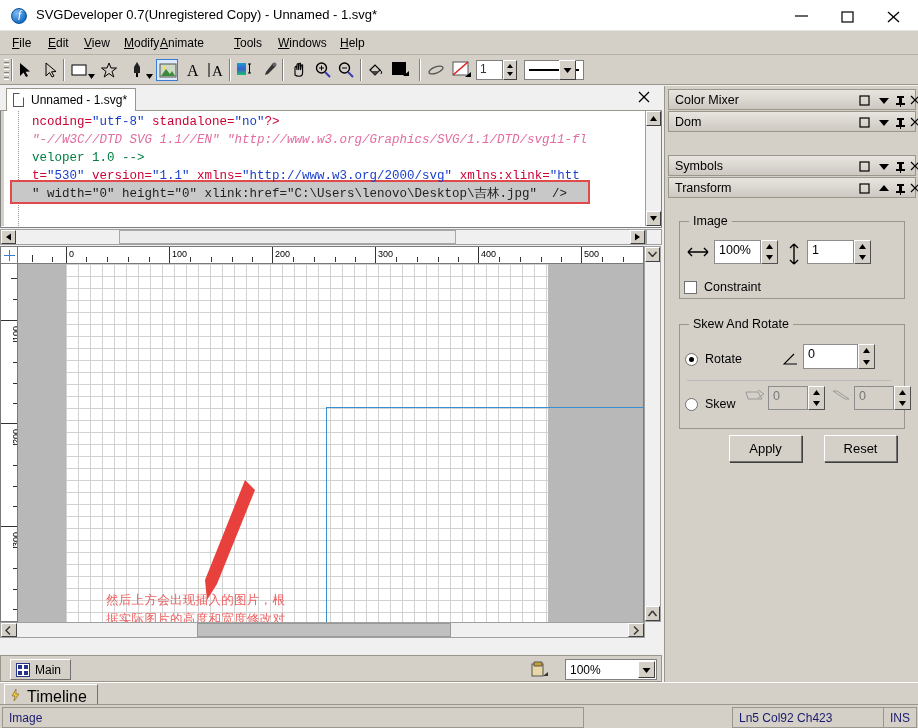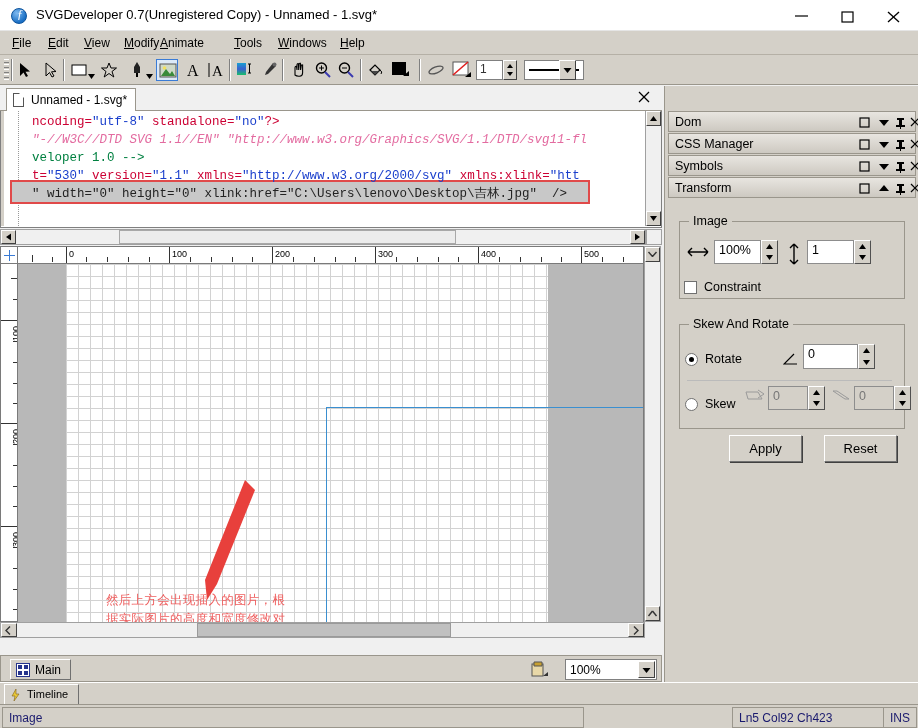--- a/index.html
+++ b/index.html
@@ -142,21 +142,21 @@
     border:1px solid #26348c; background:#fff; }
   .pen-icon { position:absolute; left:528px; top:4px; width:22px; height:20px; }
   .zoombox { position:absolute; left:564px; top:3px; width:92px; height:21px; background:#fff;
     border:1px solid #808080; }
   .zoombox .val { position:absolute; left:4px; top:3px; font-size:12px; }
   .zoombox .dd { position:absolute; right:1px; top:1px; width:17px; height:17px;
     background:#d4d0c8; border:1px solid #fff; border-right-color:#404040; border-bottom-color:#404040; }
   .tlbar { position:absolute; left:0; top:682px; width:918px; height:22px;
     background:#d4d0c8; border-top:1px solid #fff; }
   .tlchip { position:absolute; left:4px; top:1px; height:21px; padding:3px 10px 0 22px;
-    background:#d4d0c8; border:1px solid #fff; border-right-color:#707070; font-size:11px; }
+    background:#d4d0c8; border:1px solid #fff; border-right-color:#707070; font-size:16px; }
   .statusbar { position:absolute; left:0; top:704px; width:918px; height:24px;
     background:#d4d0c8; border-top:1px solid #9a968c; }
   .scell { position:absolute; top:2px; height:21px; border:1px solid #9a968c;
     background:#d4d0c8; font-size:12px; padding:3px 0 0 6px; color:#1a1a6e; white-space:nowrap; }
 
   
   .dock { position:absolute; left:664px; top:86px; width:254px; height:596px;
     background:#d4d0c8; border-left:1px solid #9a968c; }
   .panel-hdr { position:absolute; left:3px; width:248px; height:21px;
     background:linear-gradient(to bottom,#e8e5e0,#cdc9c1);
@@ -585,60 +585,60 @@
   </div>
 
   <div class="statusbar">
     <div class="scell" style="left:2px;width:582px">Image</div>
     <div class="scell" style="left:732px;width:175px">Ln5  Col92  Ch423</div>
     <div class="scell" style="left:883px;width:34px">INS</div>
   </div>
 
   <div class="dock">
 
-
-    <div class="panel-hdr" style="top:25px">
-      <span class="ttl">Dom</span>
+    <div class="panel-hdr" style="top:3px">
+      <span class="ttl">Color Mixer</span>
       <span class="ph-ico" style="left:190px"><svg width="11" height="11">
             <rect x="1" y="1" width="9" height="9" fill="none" stroke="#000" stroke-width="1.2"></rect>
           </svg></span>
       <span class="ph-ico" style="left:209px"><svg width="12" height="11">
             <path d="M1 3 L11 3 L6 9 Z" fill="#000"></path>
           </svg></span>
       <span class="ph-ico" style="left:226px"><svg width="11" height="12">
             <rect x="2" y="1" width="7" height="2" fill="#000"></rect>
             <rect x="4" y="3" width="3" height="5" fill="#000"></rect>
             <rect x="1" y="8" width="9" height="2" fill="#000"></rect>
             <rect x="5" y="10" width="1" height="2" fill="#000"></rect>
           </svg></span>
       <span class="ph-ico" style="left:241px"><svg width="11" height="11">
             <line x1="1" y1="1" x2="9" y2="9" stroke="#000" stroke-width="1.2"></line>
             <line x1="9" y1="1" x2="1" y2="9" stroke="#000" stroke-width="1.2"></line>
           </svg></span>
     </div>
 
-    <div class="panel-hdr" style="top:47px">
-      <span class="ttl">CSS Manager</span>
+    <div class="panel-hdr" style="top:25px">
+      <span class="ttl">Dom</span>
       <span class="ph-ico" style="left:190px"><svg width="11" height="11">
             <rect x="1" y="1" width="9" height="9" fill="none" stroke="#000" stroke-width="1.2"></rect>
           </svg></span>
       <span class="ph-ico" style="left:209px"><svg width="12" height="11">
             <path d="M1 3 L11 3 L6 9 Z" fill="#000"></path>
           </svg></span>
       <span class="ph-ico" style="left:226px"><svg width="11" height="12">
             <rect x="2" y="1" width="7" height="2" fill="#000"></rect>
             <rect x="4" y="3" width="3" height="5" fill="#000"></rect>
             <rect x="1" y="8" width="9" height="2" fill="#000"></rect>
             <rect x="5" y="10" width="1" height="2" fill="#000"></rect>
           </svg></span>
       <span class="ph-ico" style="left:241px"><svg width="11" height="11">
             <line x1="1" y1="1" x2="9" y2="9" stroke="#000" stroke-width="1.2"></line>
             <line x1="9" y1="1" x2="1" y2="9" stroke="#000" stroke-width="1.2"></line>
           </svg></span>
     </div>
+
 
     <div class="panel-hdr" style="top:69px">
       <span class="ttl">Symbols</span>
       <span class="ph-ico" style="left:190px"><svg width="11" height="11">
             <rect x="1" y="1" width="9" height="9" fill="none" stroke="#000" stroke-width="1.2"></rect>
           </svg></span>
       <span class="ph-ico" style="left:209px"><svg width="12" height="11">
             <path d="M1 3 L11 3 L6 9 Z" fill="#000"></path>
           </svg></span>
       <span class="ph-ico" style="left:226px"><svg width="11" height="12">

